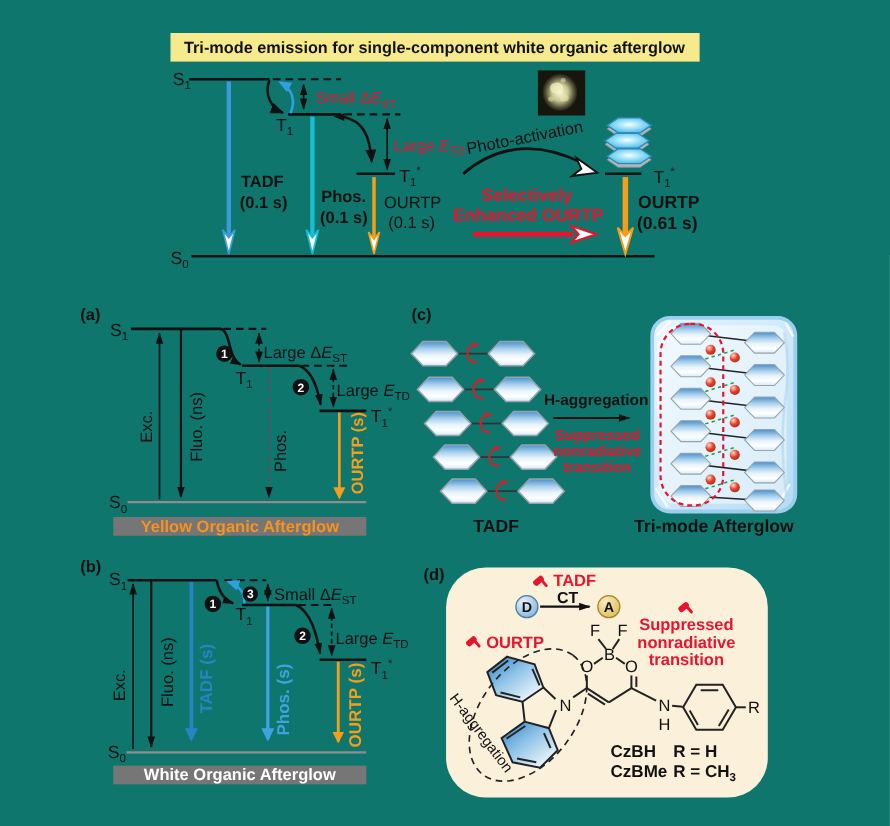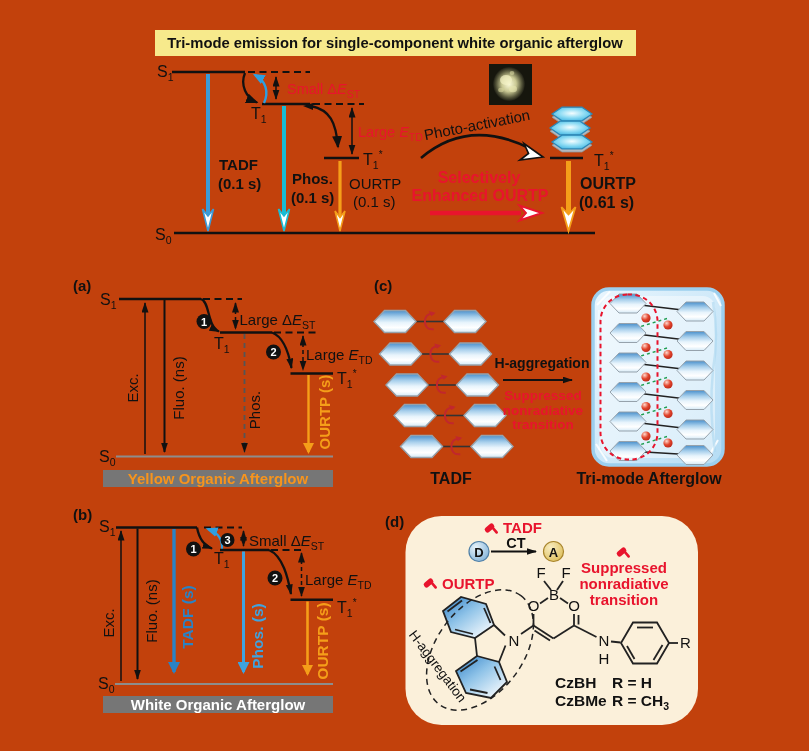--- a/index.html
+++ b/index.html
@@ -1,16 +1,16 @@
 <!DOCTYPE html>
 <html><head>
 <meta charset="utf-8">
 <style>
   html,body{margin:0;padding:0;background:#ffffff;}
-  #fig{position:relative;width:809px;height:751px;background:#c2410c;overflow:hidden;}
+  #fig{position:relative;width:809px;height:751px;background:#0f766e;overflow:hidden;}
   svg{position:absolute;left:0;top:0;}
   text{font-family:"Liberation Sans",sans-serif;fill:#111111;}
   .b{font-weight:bold;}
   .i{font-style:italic;}
   .red{fill:#e8142d;}
   .org{fill:#f59e19;}
   .orgbar{fill:#f7941d;}
   .white{fill:#ffffff;}
   .blue{fill:#2a83c5;}
   .lblue{fill:#3fa3df;}

